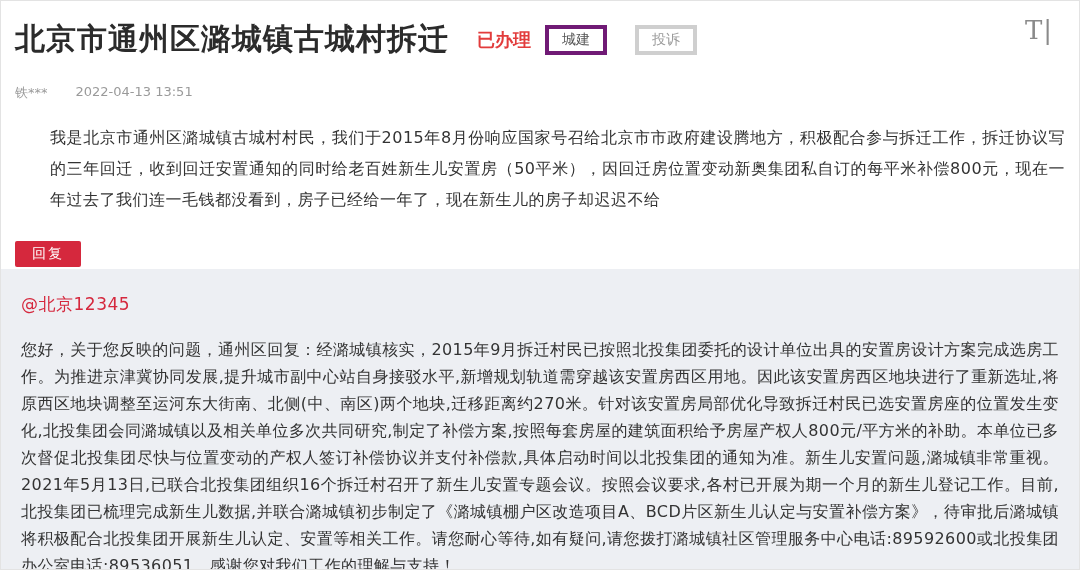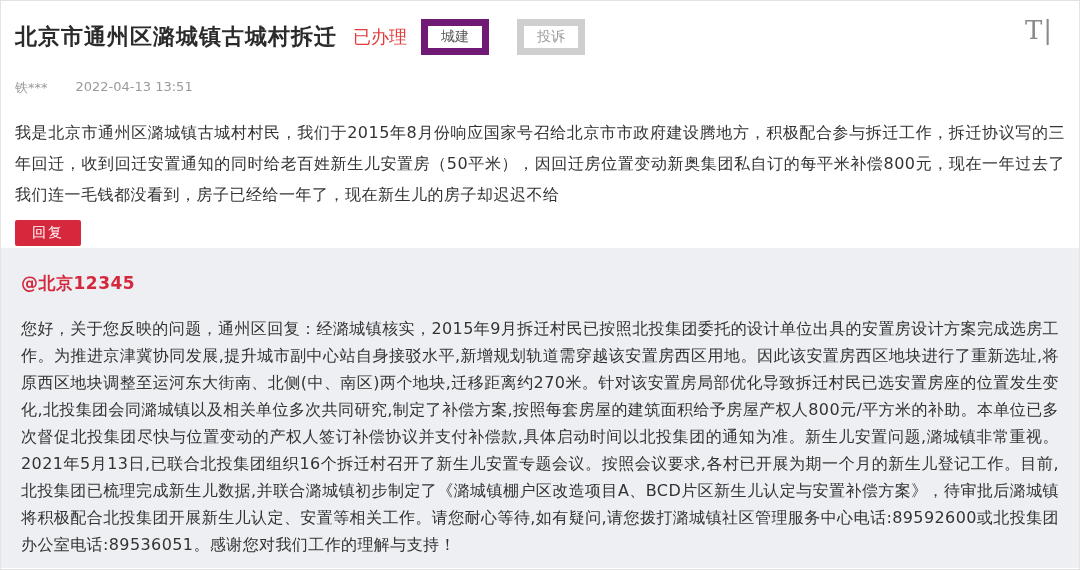--- a/index.html
+++ b/index.html
@@ -6,46 +6,46 @@
   html, body { width: 1080px; height: 570px; background: #f5f5f5; }
   body { font-family: "DejaVu Sans", "Liberation Sans", sans-serif; }
   .page {
     width: 1080px; height: 570px; background: #ffffff;
     border: 1px solid #e3e3e3; overflow: hidden; position: relative;
   }
   .inner { padding: 18px 14px 0 14px; }
 
   
   .header-row { display: flex; align-items: center; gap: 14px; }
-  .post-title { font-size: 22px; font-weight: bold; color: #2b2b2b; letter-spacing: 1px; }
-  .status-badge { font-size: 18px; font-weight: normal; color: #e23c3c; margin-left: 2px; }
-  .tag { font-size: 14px; padding: 2px 13px; border: 7px solid #701a75; color: #555; background: #fff; }
+  .post-title { font-size: 30px; font-weight: bold; color: #2b2b2b; letter-spacing: 1px; }
+  .status-badge { font-size: 18px; font-weight: bold; color: #e23c3c; margin-left: 14px; }
+  .tag { font-size: 14px; padding: 2px 13px; border: 4px solid #701a75; color: #555; background: #fff; }
   .tag.secondary { border-color: #cfcfcf; color: #9a9a9a; margin-left: 14px; }
   .logo { position: absolute; top: 14px; right: 26px; font-family: "DejaVu Serif", "Liberation Serif", serif;
           font-size: 26px; color: #8a8a8a; letter-spacing: 1px; }
 
   
   .meta-row { margin-top: 24px; font-size: 13px; color: #9a9a9a; display: flex; gap: 28px; }
 
   
   .post-content { margin-top: 20px; font-size: 16px; color: #333; line-height: 31px;
-                  text-align: justify; letter-spacing: 0.5px; }
+                  text-align: justify; letter-spacing: 0.5px; margin-left: 35px; }
 
   
   .privacy-notice { margin-top: 24px; font-size: 13px; color: #9b9b9b; }
 
   
-  .reply-button { display: inline-block; margin-top: 10px; background: #d5283d; color: #ffffff;
+  .reply-button { display: inline-block; margin-top: 26px; background: #d5283d; color: #ffffff;
                   font-size: 14px; padding: 4px 17px; border: none; border-radius: 2px;
                   cursor: pointer; letter-spacing: 2px; text-align: center; }
 
   
   .reply-panel { margin: 2px 0 0 0; background: #edeff3; padding: 24px 20px 16px 20px;
                  height: 320px; }
-  .reply-handle { font-size: 17px; font-weight: bold; color: #d5283d; letter-spacing: 0.5px; }
+  .reply-handle { font-size: 17px; font-weight: normal; color: #d5283d; letter-spacing: 0.5px; }
   .reply-content { margin-top: 20px; font-size: 16px; color: #333; line-height: 27px;
                    text-align: justify; letter-spacing: 0.4px; }
 </style>
 </head>
 <body>
 
 <div class="page">
   <span class="logo">T|</span>
 
   <div class="inner">

